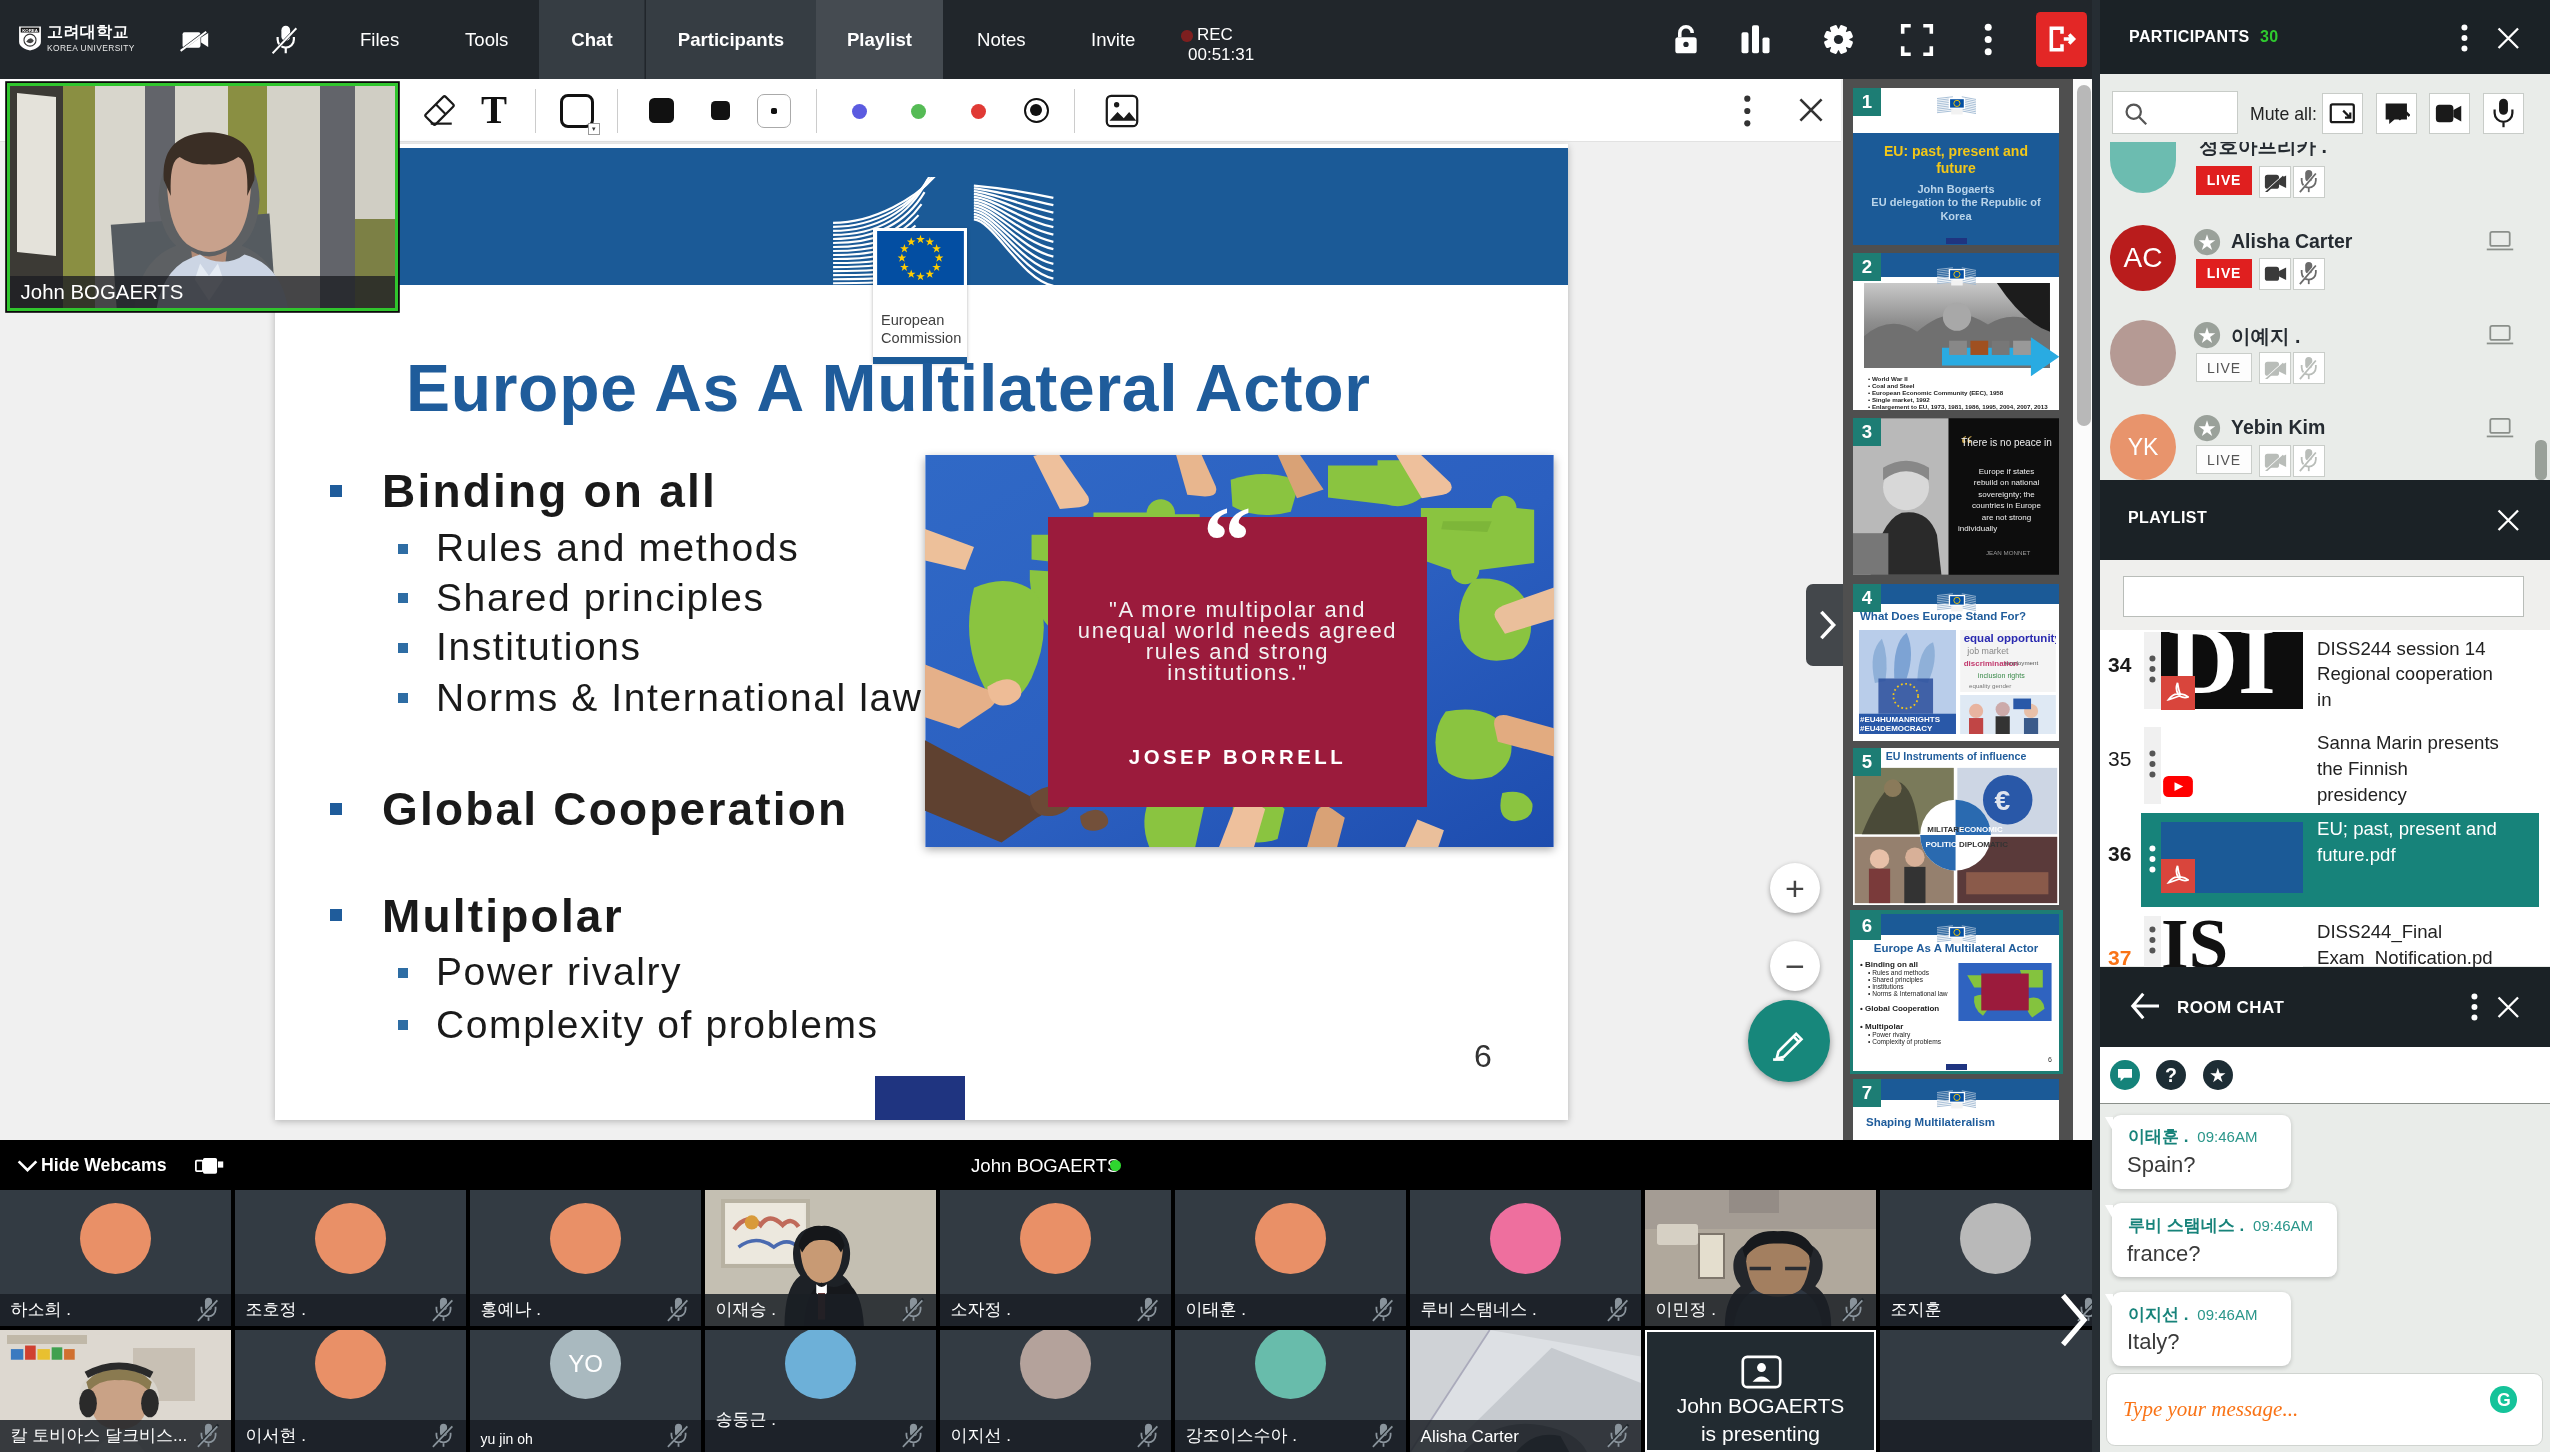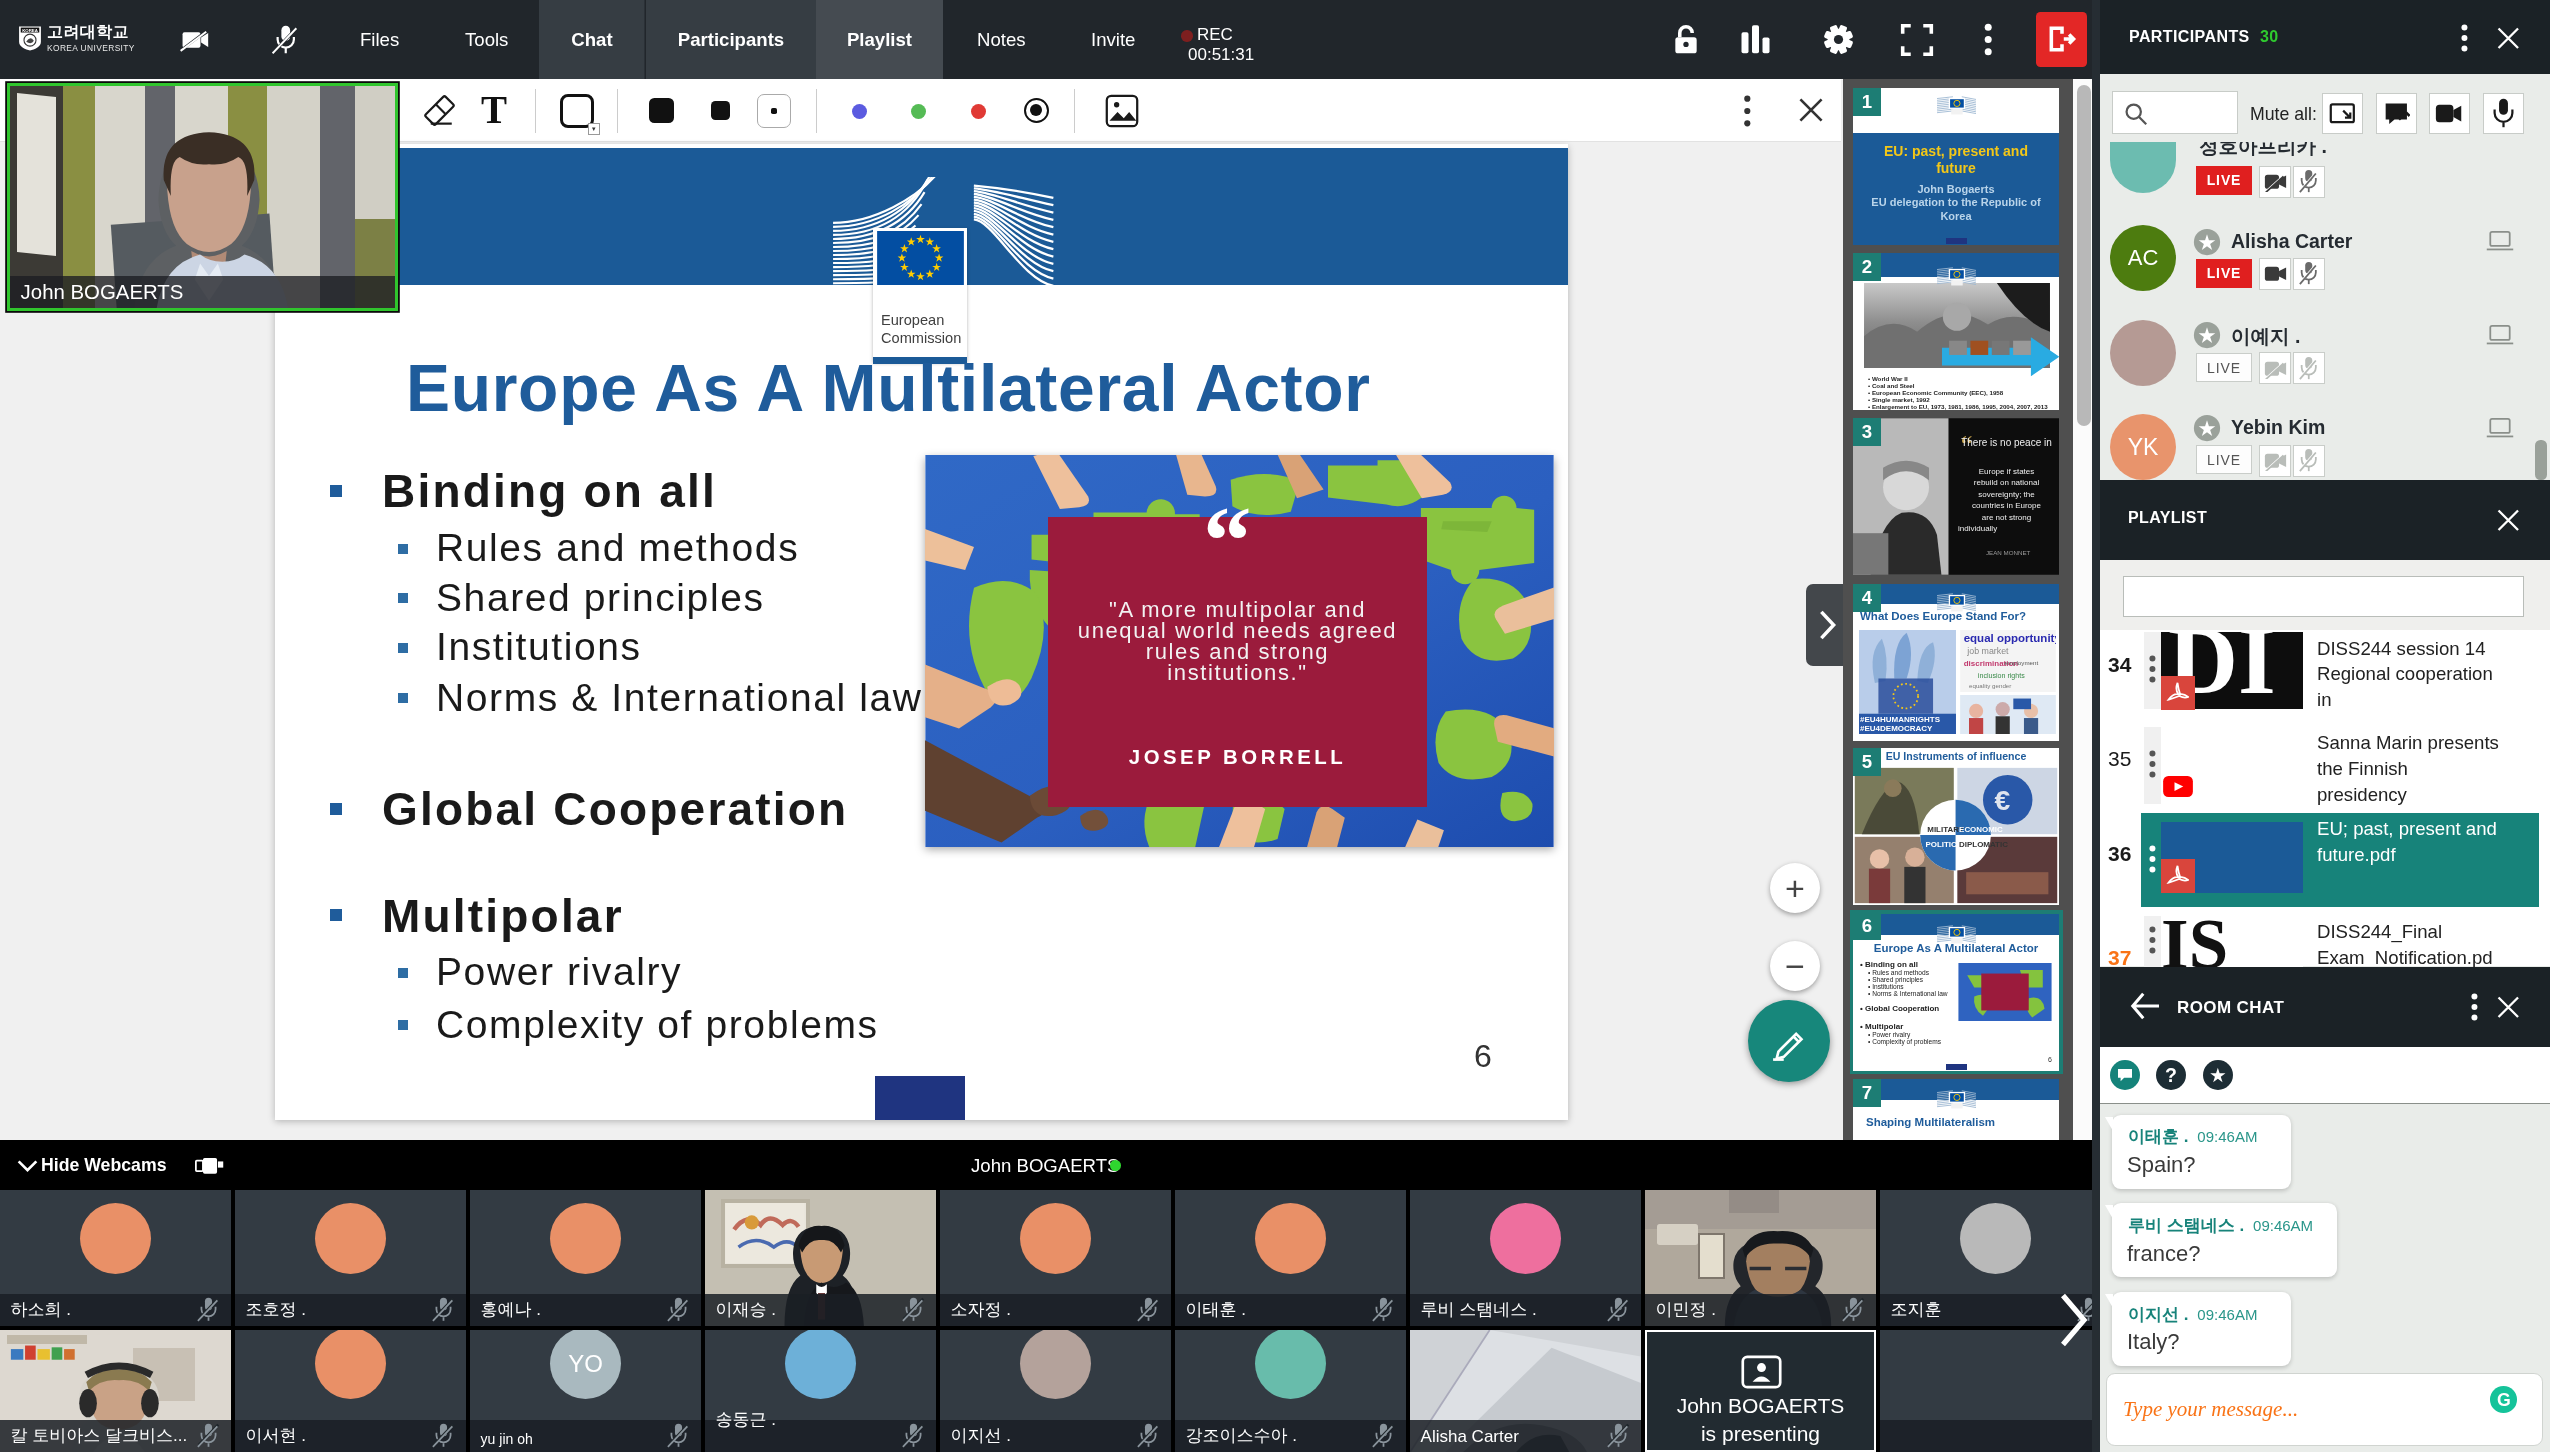--- a/index.html
+++ b/index.html
@@ -876,21 +876,21 @@
     <line x1="2" y1="23" x2="22" y2="5" stroke="#3a3a3a" stroke-width="2"></line>
   </svg>
 <div class="abs" style="left:2293px;top:166px;width:32px;height:32px;background:#fff;border:0.9px solid #c9cdc9;"></div>
 <svg class="abs" style="left:2299px;top:169px;" width="19.5" height="25" viewBox="0 0 22 28">
 <rect x="7" y="1" width="8" height="13" rx="4" fill="#6a6a6a"></rect>
 <path d="M3 10 v3 a8 8 0 0 0 16 0 v-3" fill="none" stroke="#6a6a6a" stroke-width="2"></path>
 <line x1="11" y1="21" x2="11" y2="26" stroke="#6a6a6a" stroke-width="2"></line>
 <line x1="2" y1="24" x2="20" y2="3" stroke="#fff" stroke-width="2.6"></line>
 <line x1="1" y1="26" x2="19" y2="5" stroke="#6a6a6a" stroke-width="2"></line>
   </svg>
-<div class="abs" style="left:2110px;top:225px;width:66px;height:66px;border-radius:50%;background:#4d7c0f;color:#fff;font-size:22px;text-align:center;line-height:66px;">AC</div>
+<div class="abs" style="left:2110px;top:225px;width:66px;height:66px;border-radius:50%;background:#b91c1c;color:#fff;font-size:28px;text-align:center;line-height:66px;">AC</div>
 <svg class="abs" style="left:2193px;top:228px;" width="28" height="28" viewBox="0 0 32 32">
 <circle cx="16" cy="16" r="15" fill="#9aa19a"></circle>
 <path d="M16.0 7.0 L18.2 13.9 L25.5 13.9 L19.6 18.2 L21.9 25.1 L16.0 20.8 L10.1 25.1 L12.4 18.2 L6.5 13.9 L13.8 13.9 Z" fill="#fff"></path>
   </svg>
 <div class="abs" style="left:2231px;top:230px;font-size:19.5px;font-weight:bold;color:#252b31;">Alisha Carter</div>
 <svg class="abs" style="left:2485px;top:230px;" width="30" height="23" viewBox="0 0 34 26">
 <rect x="6" y="2" width="22" height="16" rx="2" fill="none" stroke="#8a8f8a" stroke-width="2"></rect>
 <path d="M2 22 h30" stroke="#8a8f8a" stroke-width="2"></path>
   </svg>
 <div class="abs" style="left:2196px;top:259px;width:56px;height:29px;background:#e01f1f;color:#fff;font-size:14px;font-weight:bold;text-align:center;line-height:29px;letter-spacing:0.9px;">LIVE</div>

